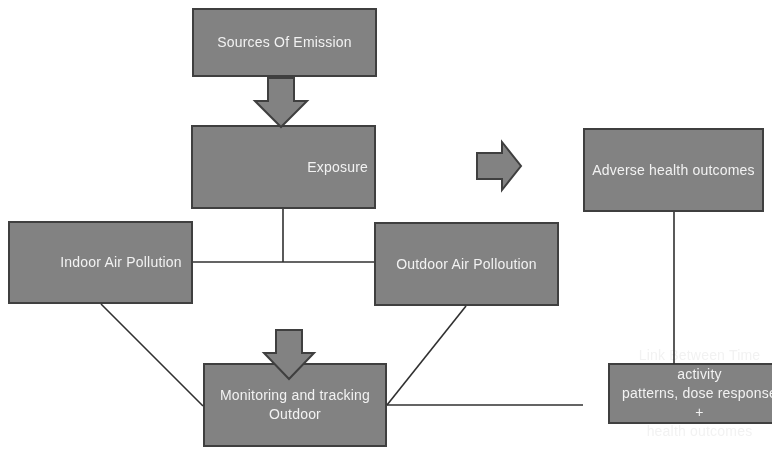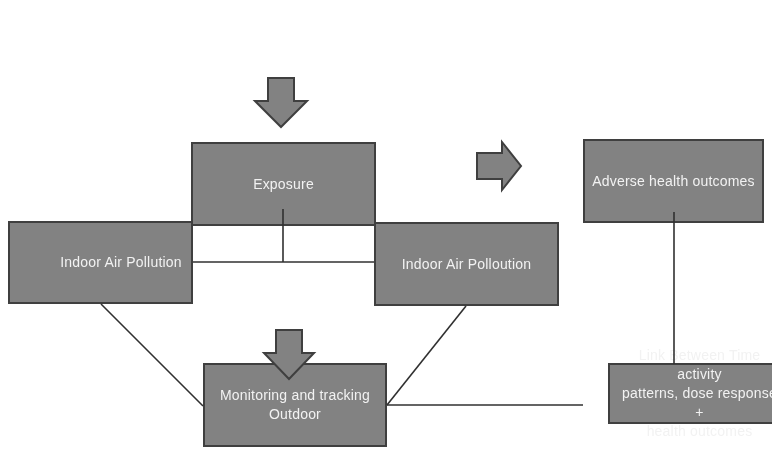--- a/index.html
+++ b/index.html
@@ -33,22 +33,22 @@
     font-size: 14px;
     line-height: 1.35;
     z-index: 1;
   }
   .node-label {
     white-space: pre-line;
     padding: 2px 6px;
     letter-spacing: 0.2px;
   }
   #node-sources    { left: 192px; top:   8px; width: 185px; height:  69px; }
-  #node-exposure   { left: 191px; top: 142px; width: 185px; height:  84px; }
-  #node-adverse    { left: 583px; top: 139px; width: 181px; height:  84px; text-align: right; }
+  #node-exposure   { left: 191px; top: 125px; width: 185px; height:  84px; justify-content: flex-end; }
+  #node-adverse    { left: 583px; top: 128px; width: 181px; height:  84px; text-align: right; }
   #node-indoor     { left:   8px; top: 221px; width: 185px; height:  83px; padding-left: 41px; }
   #node-outdoor    { left: 374px; top: 222px; width: 185px; height:  84px; }
   #node-monitoring { left: 203px; top: 363px; width: 184px; height:  84px; }
   #node-link       { left: 608px; top: 363px; width: 183px; height:  61px; }
   .connector-layer {
     position: absolute;
     left: 0; top: 0;
     width: 772px;
     height: 454px;
     z-index: 2;
@@ -63,35 +63,38 @@
     stroke: var(--node-border);
     stroke-width: 2;
     stroke-linejoin: miter;
   }
 </style>
 </head>
 <body>
 
 <div class="canvas">
 
+  <div class="node" id="node-sources">
+    <span class="node-label">Sources Of Emission</span>
+  </div>
 
   <div class="node" id="node-exposure">
     <span class="node-label">Exposure</span>
   </div>
 
   <div class="node" id="node-adverse">
     <span class="node-label">Adverse health outcomes</span>
   </div>
 
   <div class="node" id="node-indoor">
     <span class="node-label">Indoor Air Pollution</span>
   </div>
 
   <div class="node" id="node-outdoor">
-    <span class="node-label">Indoor Air Polloution</span>
+    <span class="node-label">Outdoor Air Polloution</span>
   </div>
 
   <div class="node" id="node-monitoring">
     <span class="node-label">Monitoring and tracking
 Outdoor</span>
   </div>
 
   <div class="node" id="node-link">
     <span class="node-label">Link Between Time activity
 patterns, dose response +

